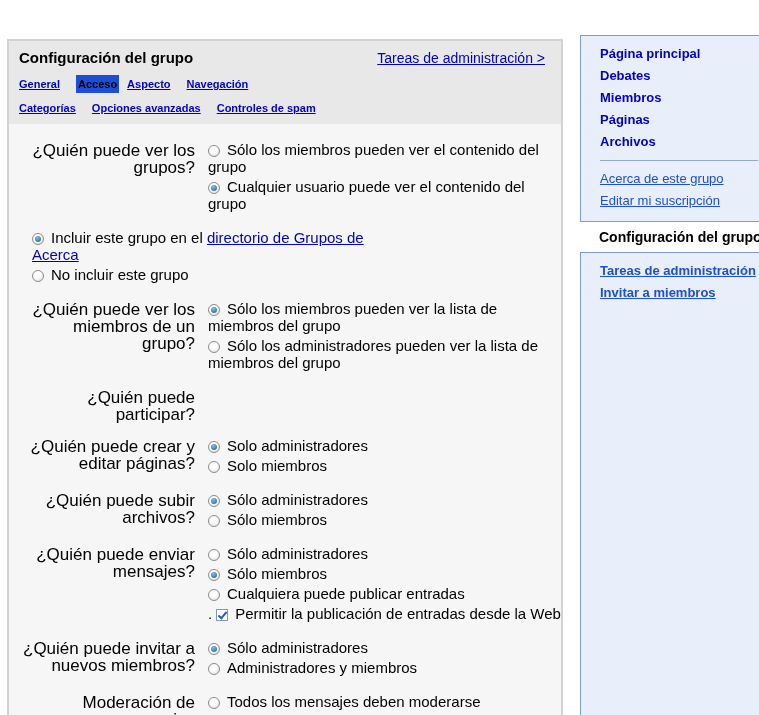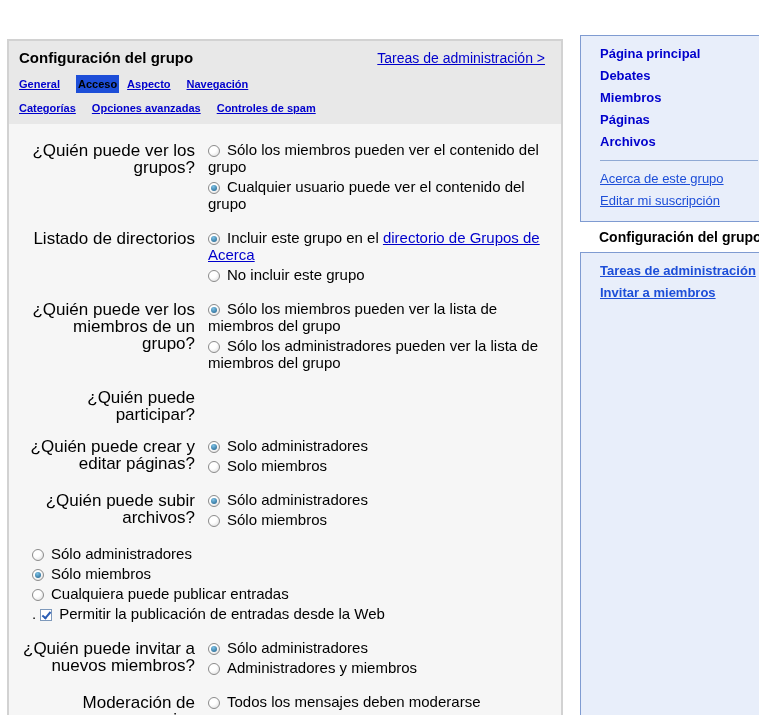--- a/index.html
+++ b/index.html
@@ -83,21 +83,20 @@
 
     <div class="form-area" id="sections">
         <div class="section">
           <div class="sec-label">¿Quién puede ver los grupos?</div>
           <div class="sec-options">
             <div class="option"><span class="radio"></span><span>Sólo los miembros pueden ver el contenido del grupo</span></div>
             <div class="option"><span class="radio checked"></span><span>Cualquier usuario puede ver el contenido del grupo</span></div>
           </div>
         </div>
         <div class="section">
-          <div class="sec-label">Listado de directorios</div>
           <div class="sec-options">
             <div class="option"><span class="radio checked"></span><span>Incluir este grupo en el </span><a class="opt-link">directorio de Grupos de Acerca</a></div>
             <div class="option"><span class="radio"></span><span>No incluir este grupo</span></div>
           </div>
         </div>
         <div class="section">
           <div class="sec-label">¿Quién puede ver los miembros de un grupo?</div>
           <div class="sec-options">
             <div class="option"><span class="radio checked"></span><span>Sólo los miembros pueden ver la lista de miembros del grupo</span></div>
             <div class="option"><span class="radio"></span><span>Sólo los administradores pueden ver la lista de miembros del grupo</span></div>
@@ -114,20 +113,21 @@
           </div>
         </div>
         <div class="section">
           <div class="sec-label">¿Quién puede subir archivos?</div>
           <div class="sec-options">
             <div class="option"><span class="radio checked"></span><span>Sólo administradores</span></div>
             <div class="option"><span class="radio"></span><span>Sólo miembros</span></div>
           </div>
         </div>
         <div class="section">
+          <div class="sec-label">¿Quién puede enviar mensajes?</div>
           <div class="sec-options">
             <div class="option"><span class="radio"></span><span>Sólo administradores</span></div>
             <div class="option"><span class="radio checked"></span><span>Sólo miembros</span></div>
             <div class="option"><span class="radio"></span><span>Cualquiera puede publicar entradas</span></div>
             <div class="option"><span class="opt-prefix">.</span><span class="cbox checked"></span><span>Permitir la publicación de entradas desde la Web</span></div>
           </div>
         </div>
         <div class="section">
           <div class="sec-label">¿Quién puede invitar a nuevos miembros?</div>
           <div class="sec-options">

